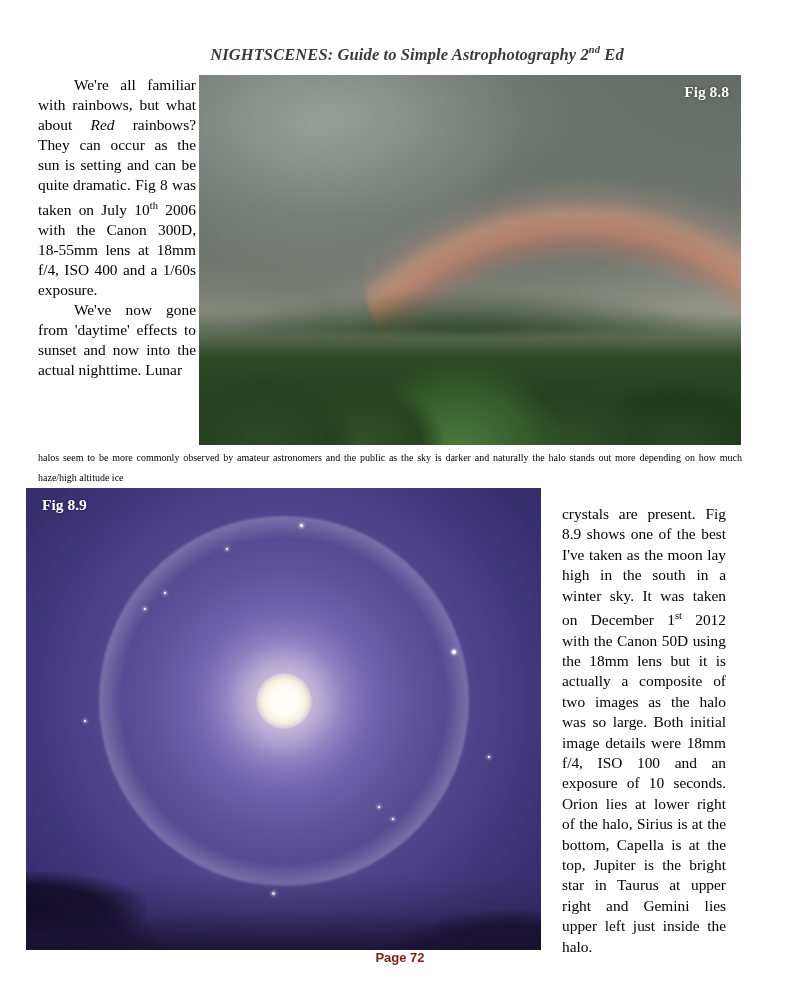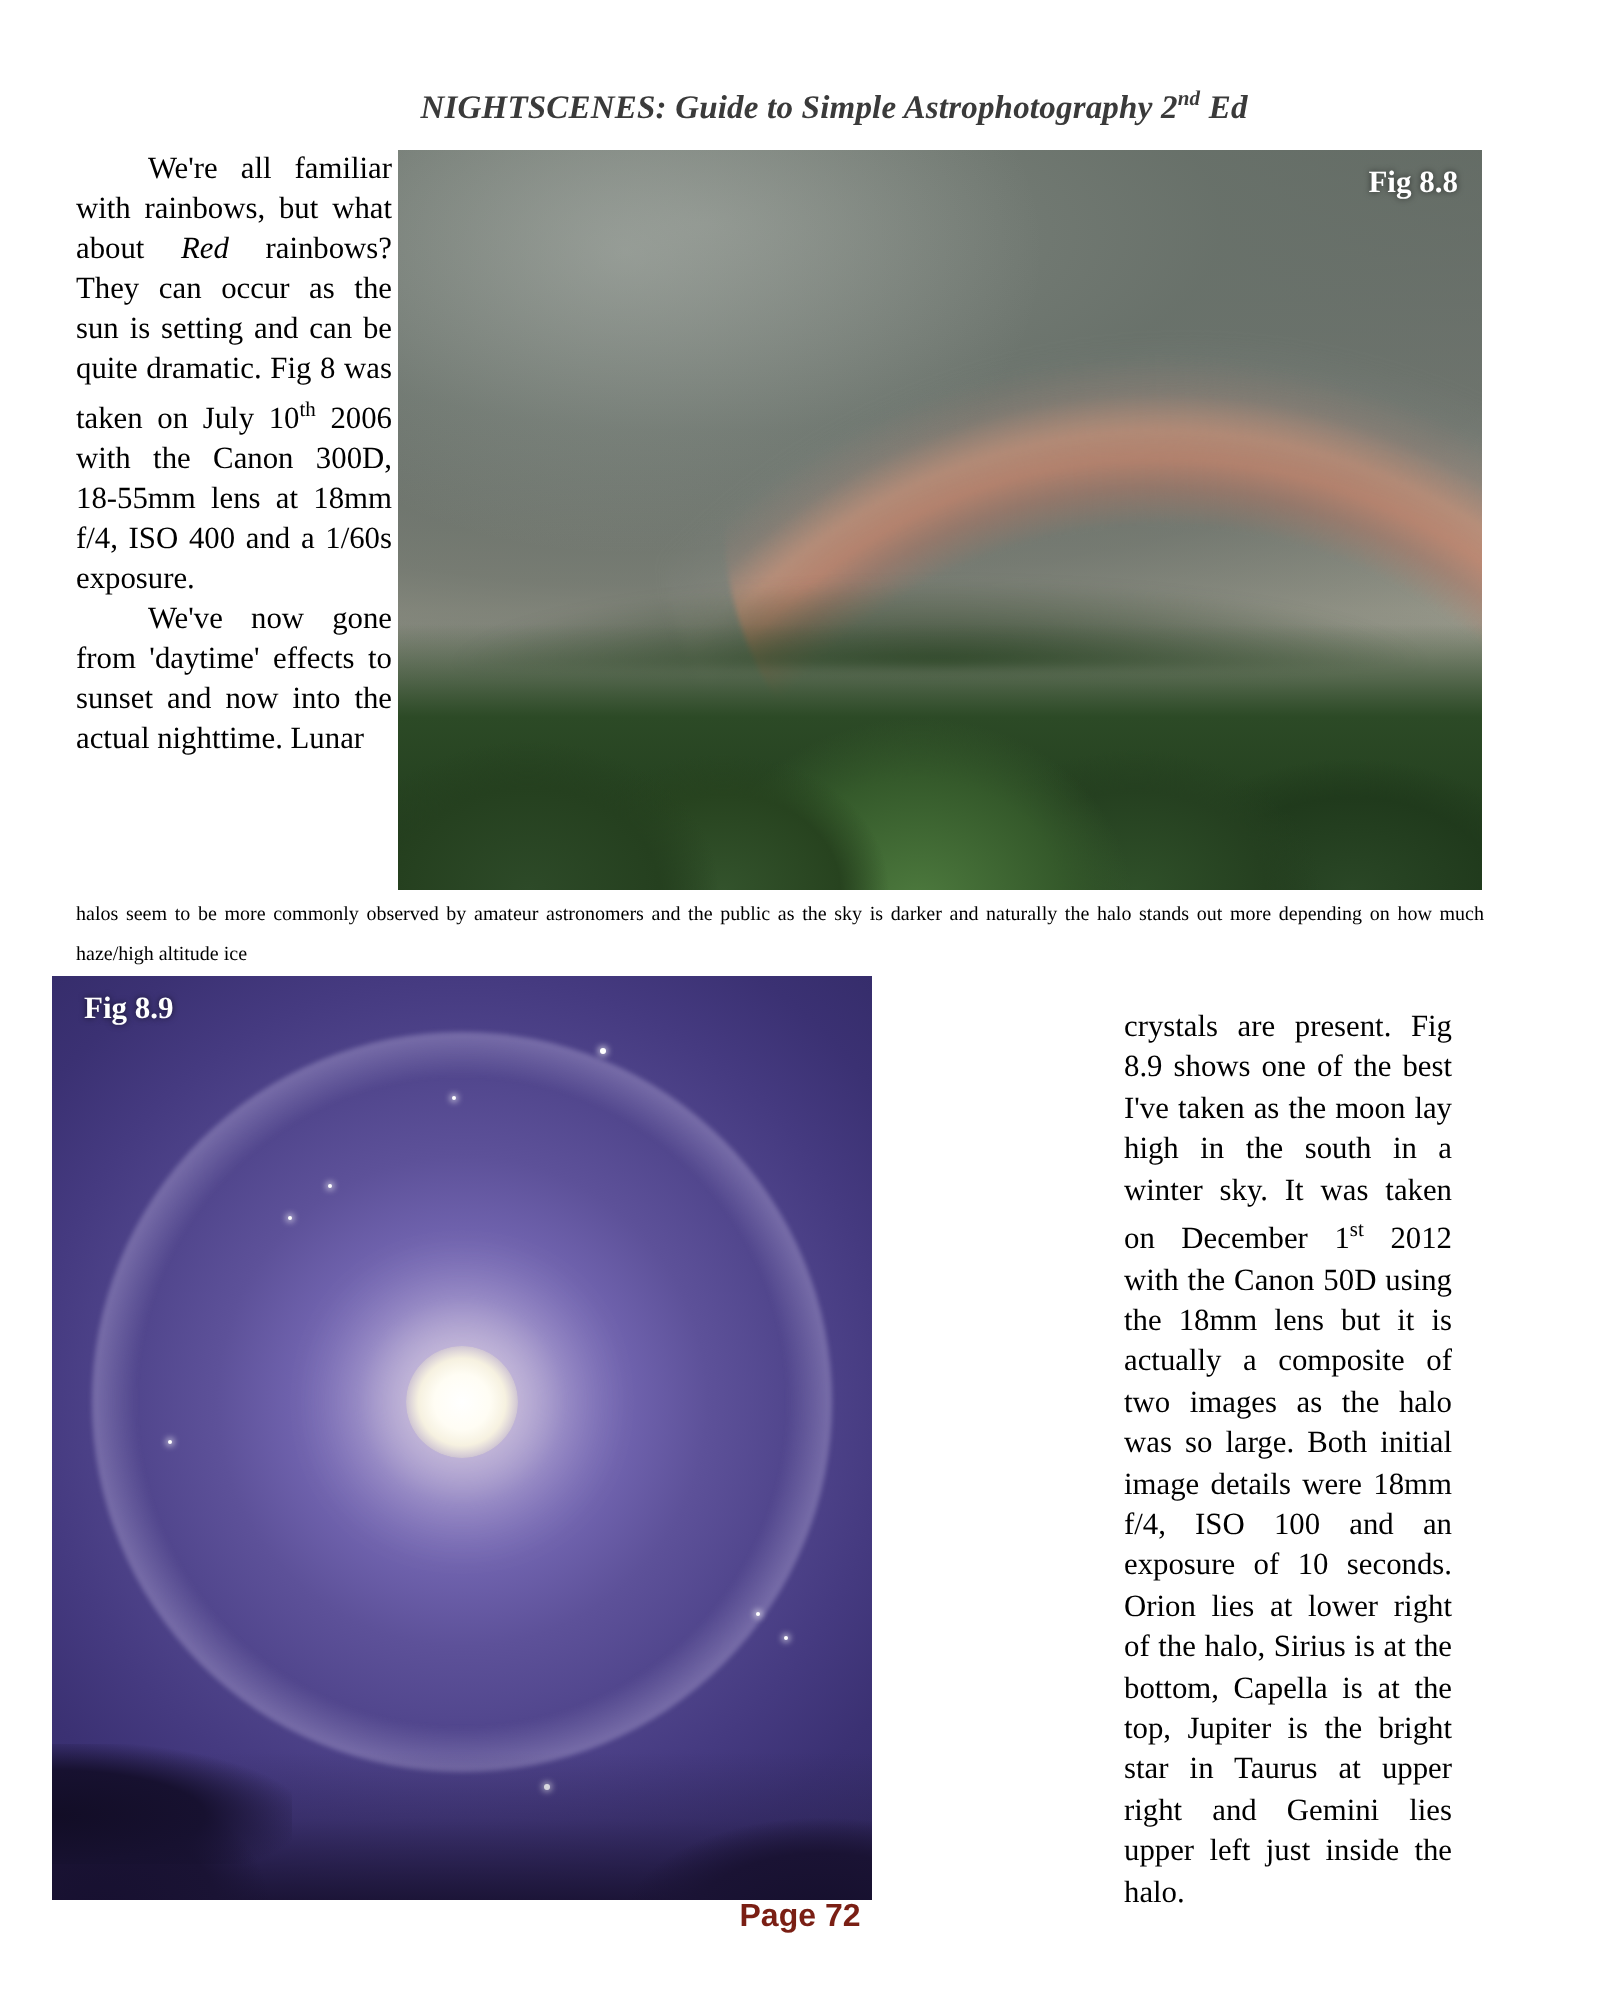--- a/index.html
+++ b/index.html
@@ -160,21 +160,21 @@
     text-align: justify;
     color: #000;
   }
   .band p { margin: 0; }
 
   
   .fig89 {
     position: absolute;
     top: 488px;
     left: 26px;
-    width: 410px;
+    width: 515px;
     height: 462px;
     background: #0c4a6e;
     overflow: hidden;
   }
   .fig89 .night {
     position: absolute;
     inset: 0;
     background:
       radial-gradient(circle at 50% 46%, #cdbfe6 0%, #a495d2 9%, #8678c0 16%, #6f62ad 26%, #5d5199 38%, #50458c 52%, #453a80 66%, #3b3173 80%, #322a66 100%);
   }
@@ -247,21 +247,21 @@
 
   
   .footer {
     position: absolute;
     top: 950px;
     left: 0;
     width: 800px;
     text-align: center;
     font-family: "Liberation Sans", sans-serif;
     font-weight: bold;
-    font-size: 16px;
+    font-size: 13px;
     color: #7a1f14;
   }
 </style>
 </head>
 <body>
 
 <div class="page">
 
   <div class="header">
     <span>NIGHTSCENES: Guide to Simple Astrophotography 2</span><sup>nd</sup><span> Ed</span>

